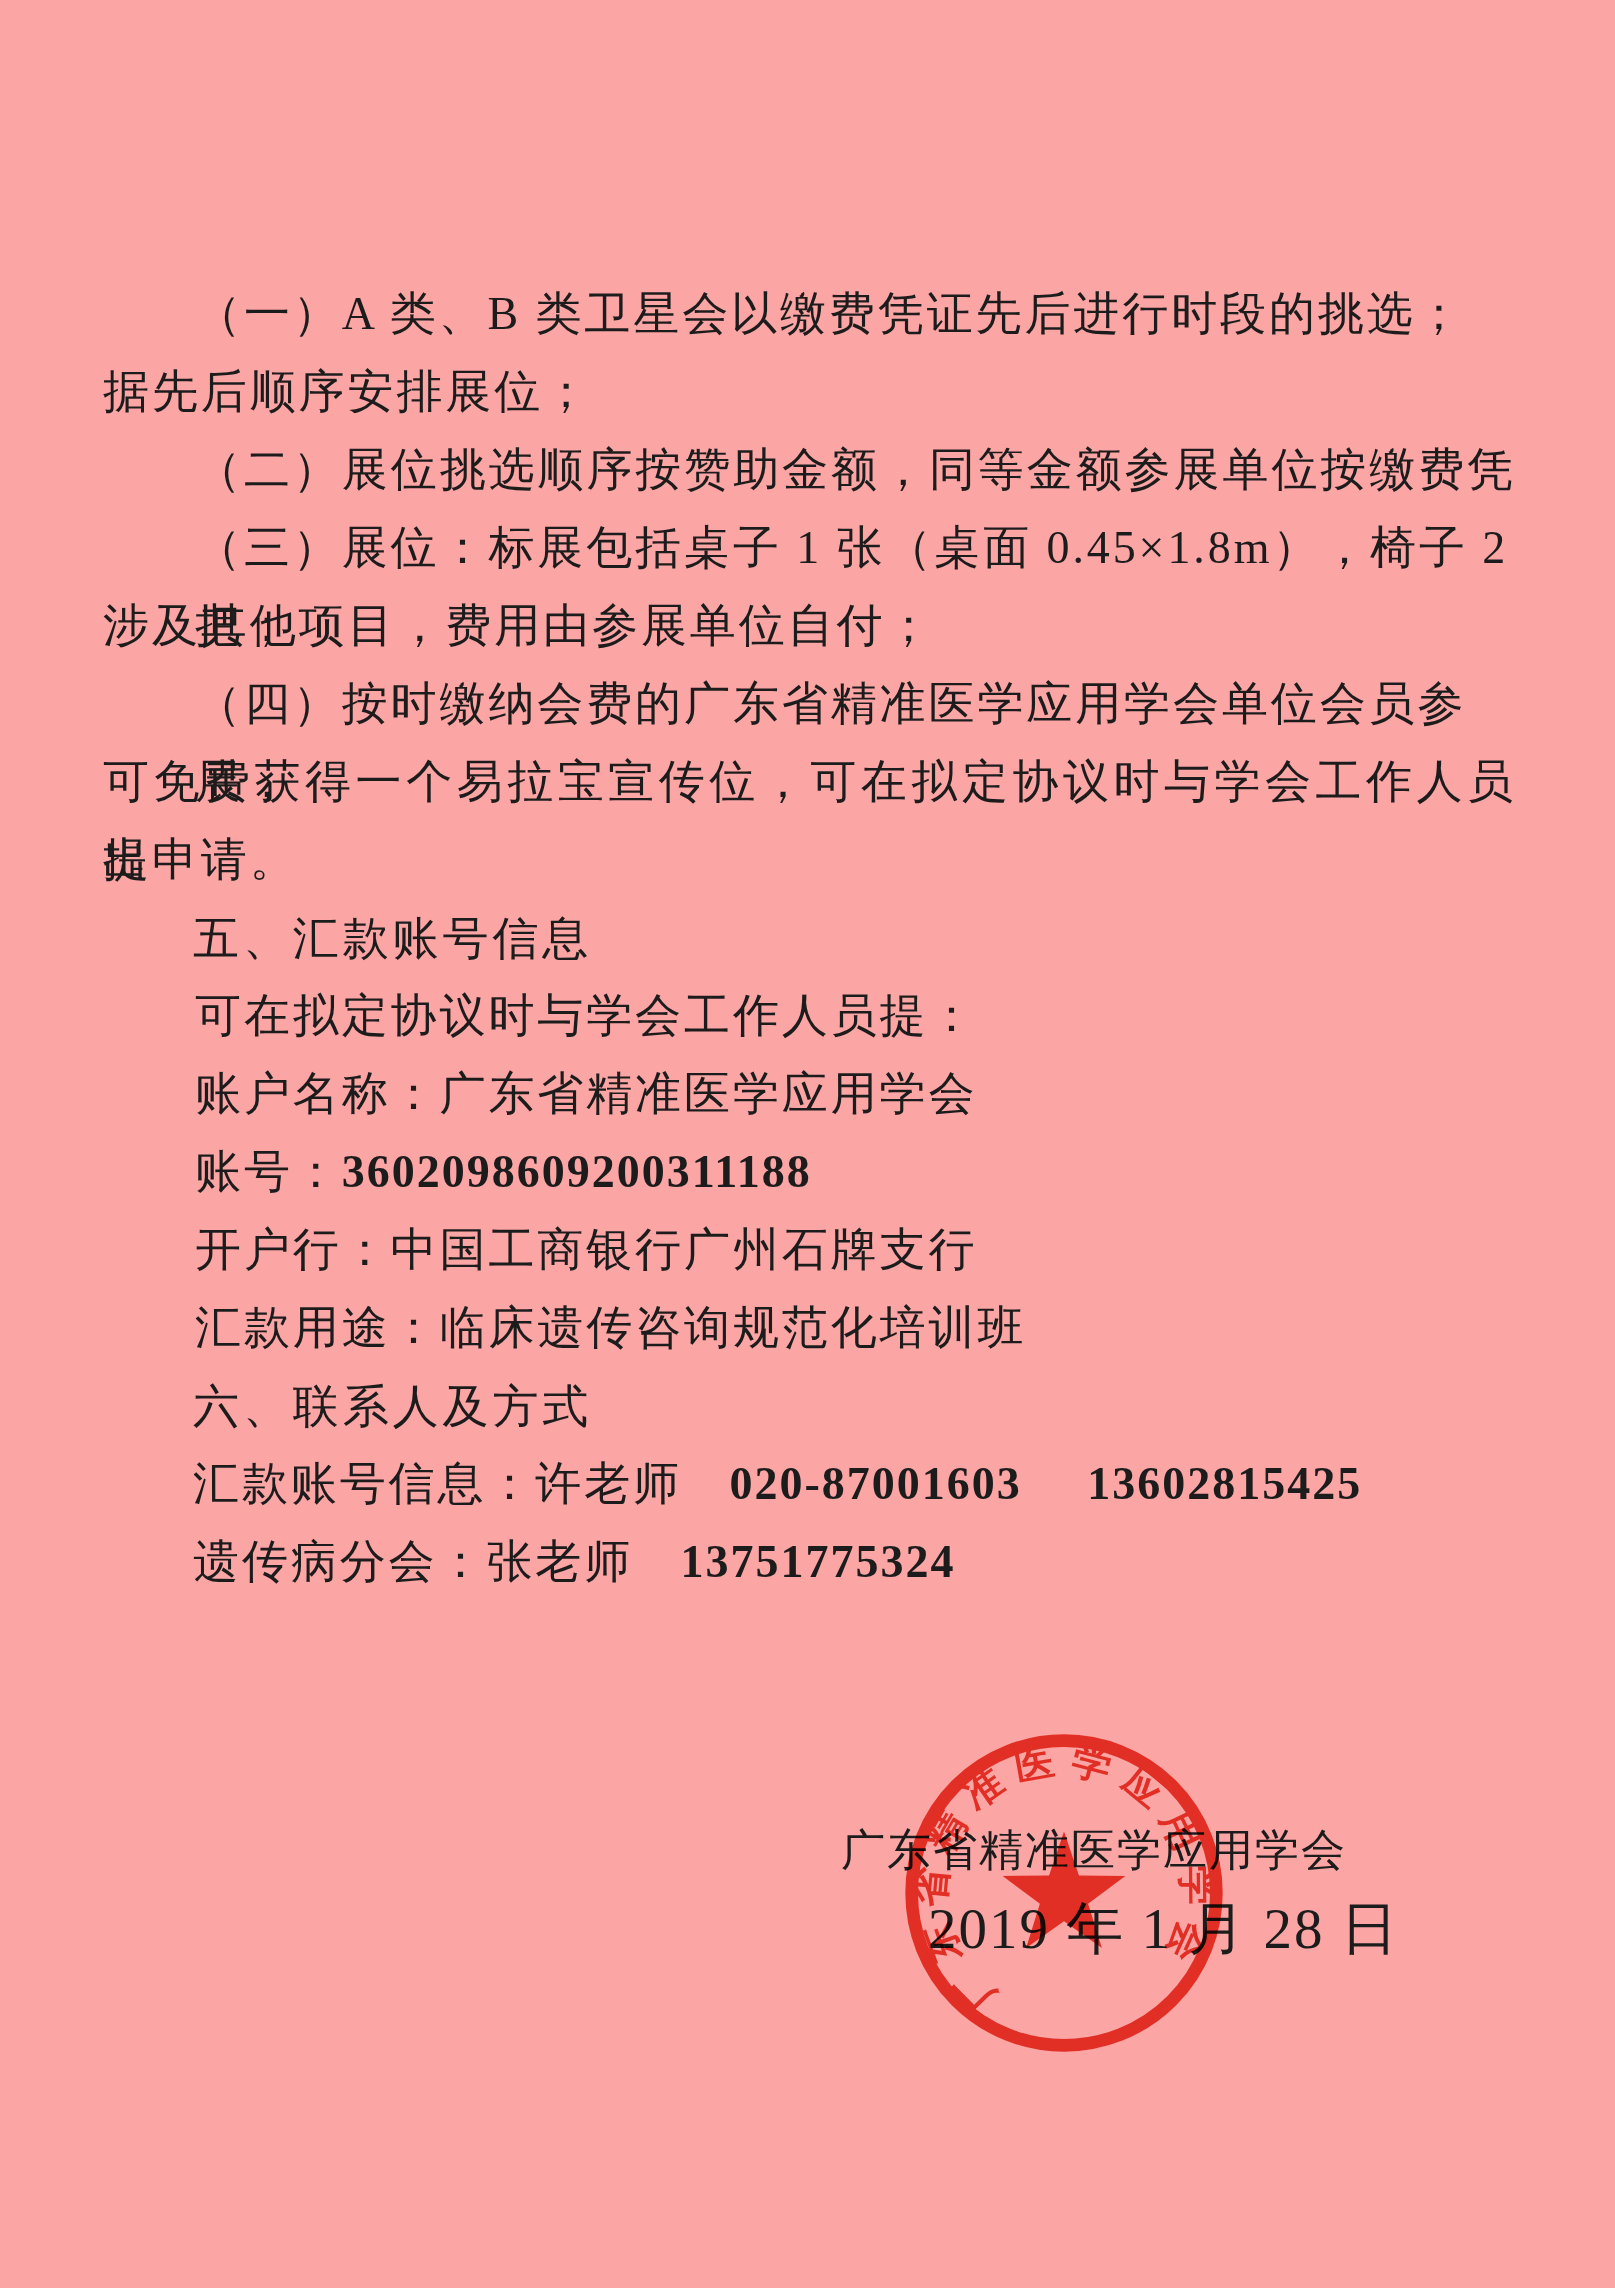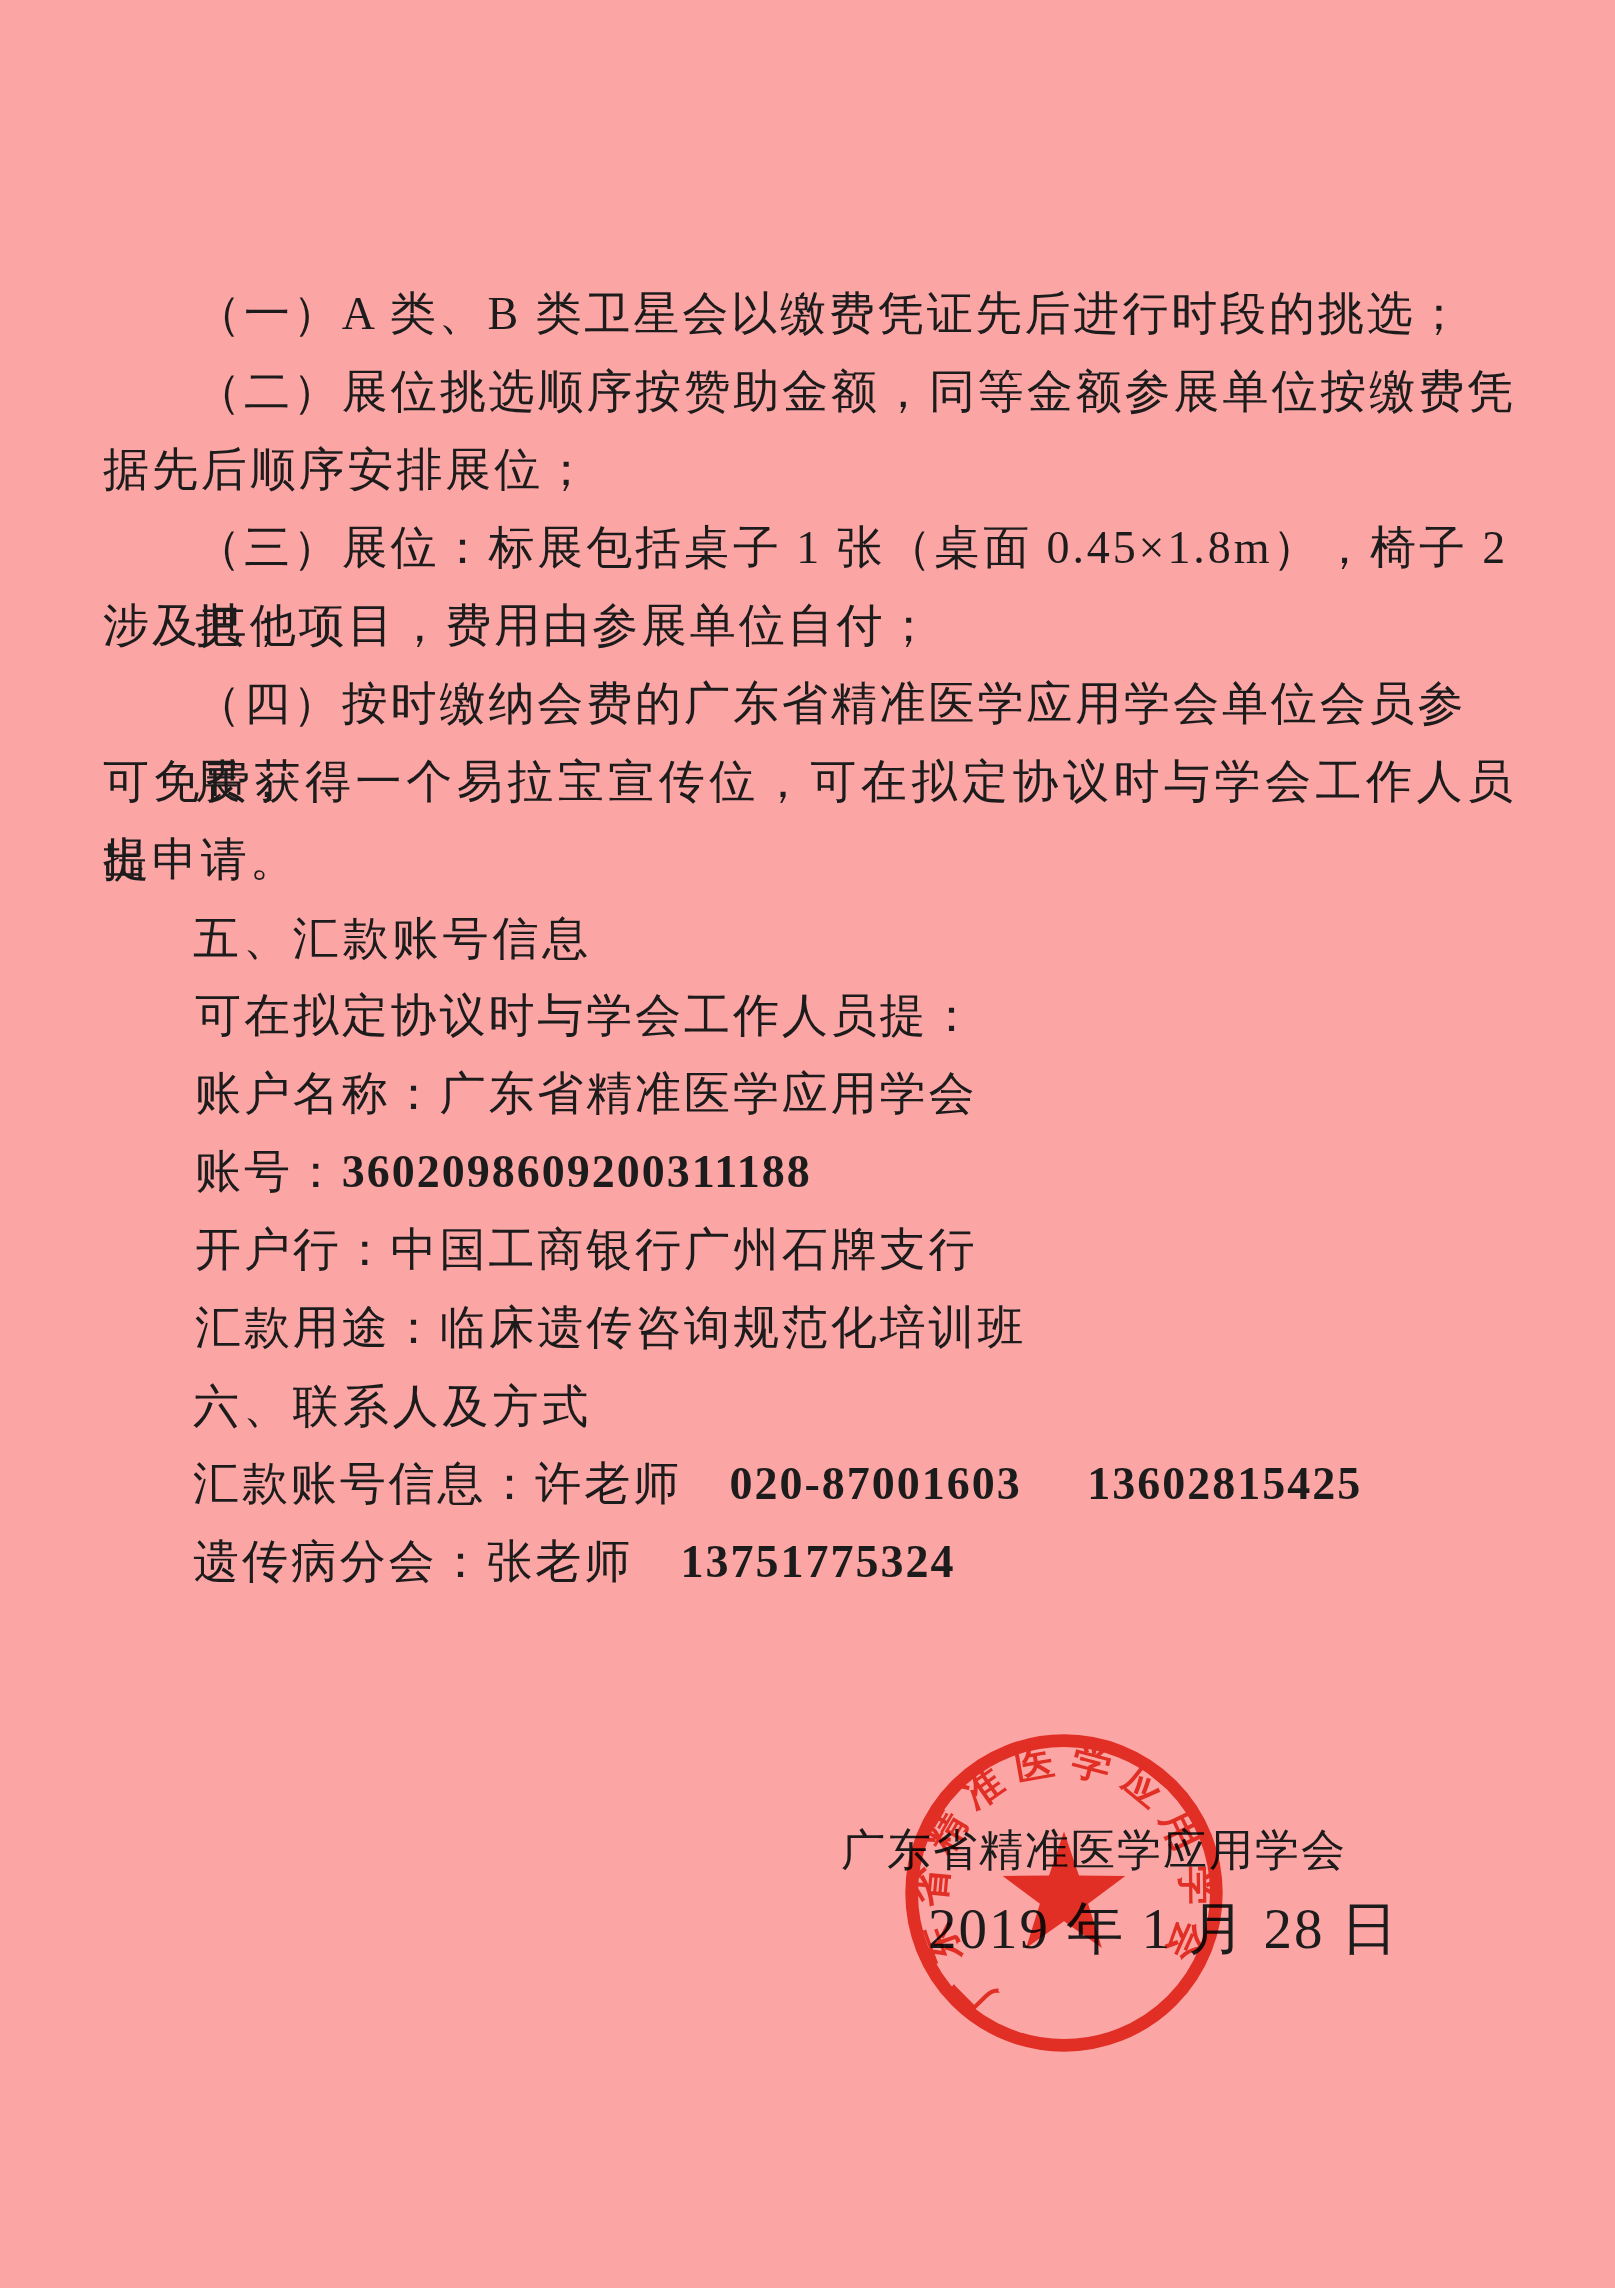--- a/index.html
+++ b/index.html
@@ -55,22 +55,22 @@
     font-weight:bold;
   }
 </style>
 </head>
 <body>
 
 <div class="page">
 
   <div class="doc">
     <div class="line indent">（一）A 类、B 类卫星会以缴费凭证先后进行时段的挑选；</div>
+    <div class="line">据先后顺序安排展位；</div>
     <div class="line indent fill">（二）展位挑选顺序按赞助金额，同等金额参展单位按缴费凭</div>
-    <div class="line">据先后顺序安排展位；</div>
     <div class="line indent">（三）展位：标展包括桌子 1 张（桌面 0.45×1.8m），椅子 2 把；</div>
     <div class="line">涉及其他项目，费用由参展单位自付；</div>
     <div class="line indent">（四）按时缴纳会费的广东省精准医学应用学会单位会员参展，</div>
     <div class="line fill">可免费获得一个易拉宝宣传位，可在拟定协议时与学会工作人员提</div>
     <div class="line">出申请。</div>
     <div class="line heading">五、汇款账号信息</div>
     <div class="line indent">可在拟定协议时与学会工作人员提：</div>
     <div class="line indent">账户名称：广东省精准医学应用学会</div>
     <div class="line indent"><span>账号：</span><span class="num">3602098609200311188</span></div>
     <div class="line indent">开户行：中国工商银行广州石牌支行</div>

